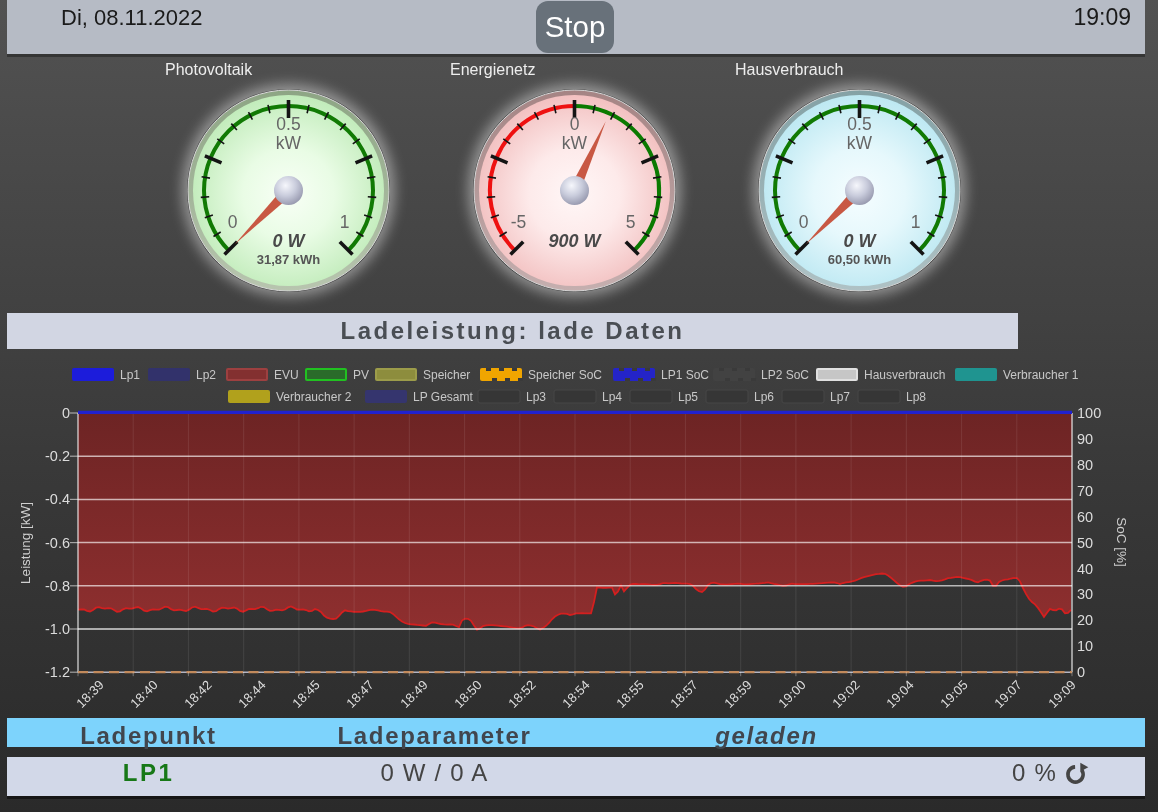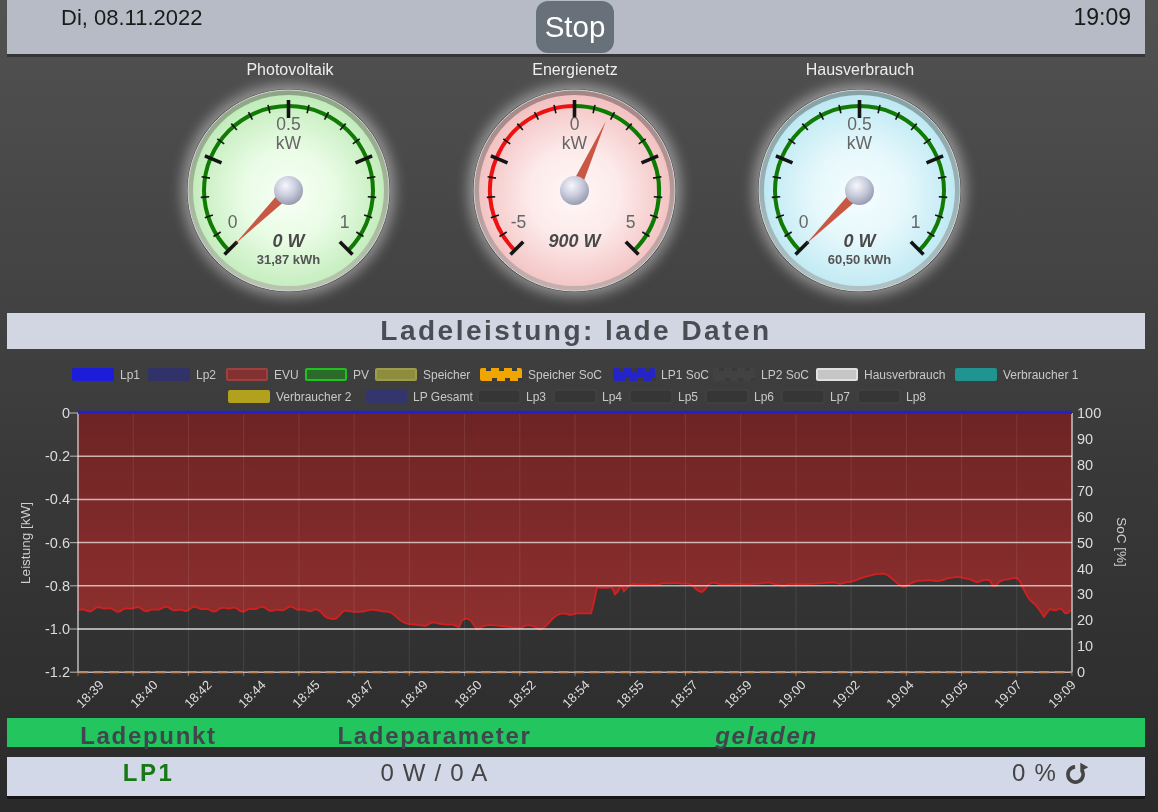--- a/index.html
+++ b/index.html
@@ -4,27 +4,27 @@
 <style>
   html,body{margin:0;padding:0;}
   body{width:1158px;height:812px;overflow:hidden;position:relative;
        background:linear-gradient(180deg,#525252 0%,#454545 30%,#383838 60%,#2a2a2a 100%);
        font-family:"Liberation Sans", sans-serif;}
   .topbar{position:absolute;left:7px;top:0;width:1138px;height:54px;background:#b6bbc5;border-bottom:3px solid #353535;}
   .date{position:absolute;left:28px;top:5px;font-size:22px;color:#1a1a1a;margin-left:33px;}
   .time{position:absolute;right:27px;top:4px;font-size:23px;color:#1a1a1a;}
   .stopbtn{position:absolute;left:536px;top:1px;width:78px;height:52px;background:#68717a;
            border-radius:12px;color:#ffffff;font-size:29.5px;text-align:center;line-height:51px;}
-  .gtitle{position:absolute;top:61px;width:250px;text-align:center;font-size:16px;color:#ededed;}
+  .gtitle{position:absolute;top:61px;width:250px;font-size:16px;color:#ededed;}
   .gauge{position:absolute;width:203px;height:203px;border-radius:50%;
          box-shadow:0 0 13px 5px rgba(255,255,255,0.42);}
-  .ladebar{position:absolute;left:7px;top:313px;width:1138px;height:36px;background:#d2d6e3;
-           text-align:center;font-size:28px;font-weight:bold;color:#4a4e54;line-height:36px;
+  .ladebar{position:absolute;left:7px;top:313px;width:1011px;height:36px;background:#d2d6e3;
+           text-align:center;font-size:24px;font-weight:bold;color:#4a4e54;line-height:36px;
            letter-spacing:2.5px;}
-  .tabhead{position:absolute;left:7px;top:718px;width:1138px;height:29px;background:#22c55e;}
+  .tabhead{position:absolute;left:7px;top:718px;width:1138px;height:29px;background:#7dd3fc;}
   .tabrow{position:absolute;left:7px;top:757px;width:1138px;height:39px;background:#d2d8e8;
            border-bottom:3px solid #161616;}
   .hc{position:absolute;top:0;height:39px;line-height:36px;text-align:center;
       font-size:24px;font-weight:bold;color:#41464e;letter-spacing:1.7px;}
   .dc{position:absolute;top:0;height:39px;line-height:31px;text-align:center;
       font-size:24px;color:#444444;letter-spacing:1.2px;}
 </style>
 </head>
 <body>
   <div class="topbar"></div>

